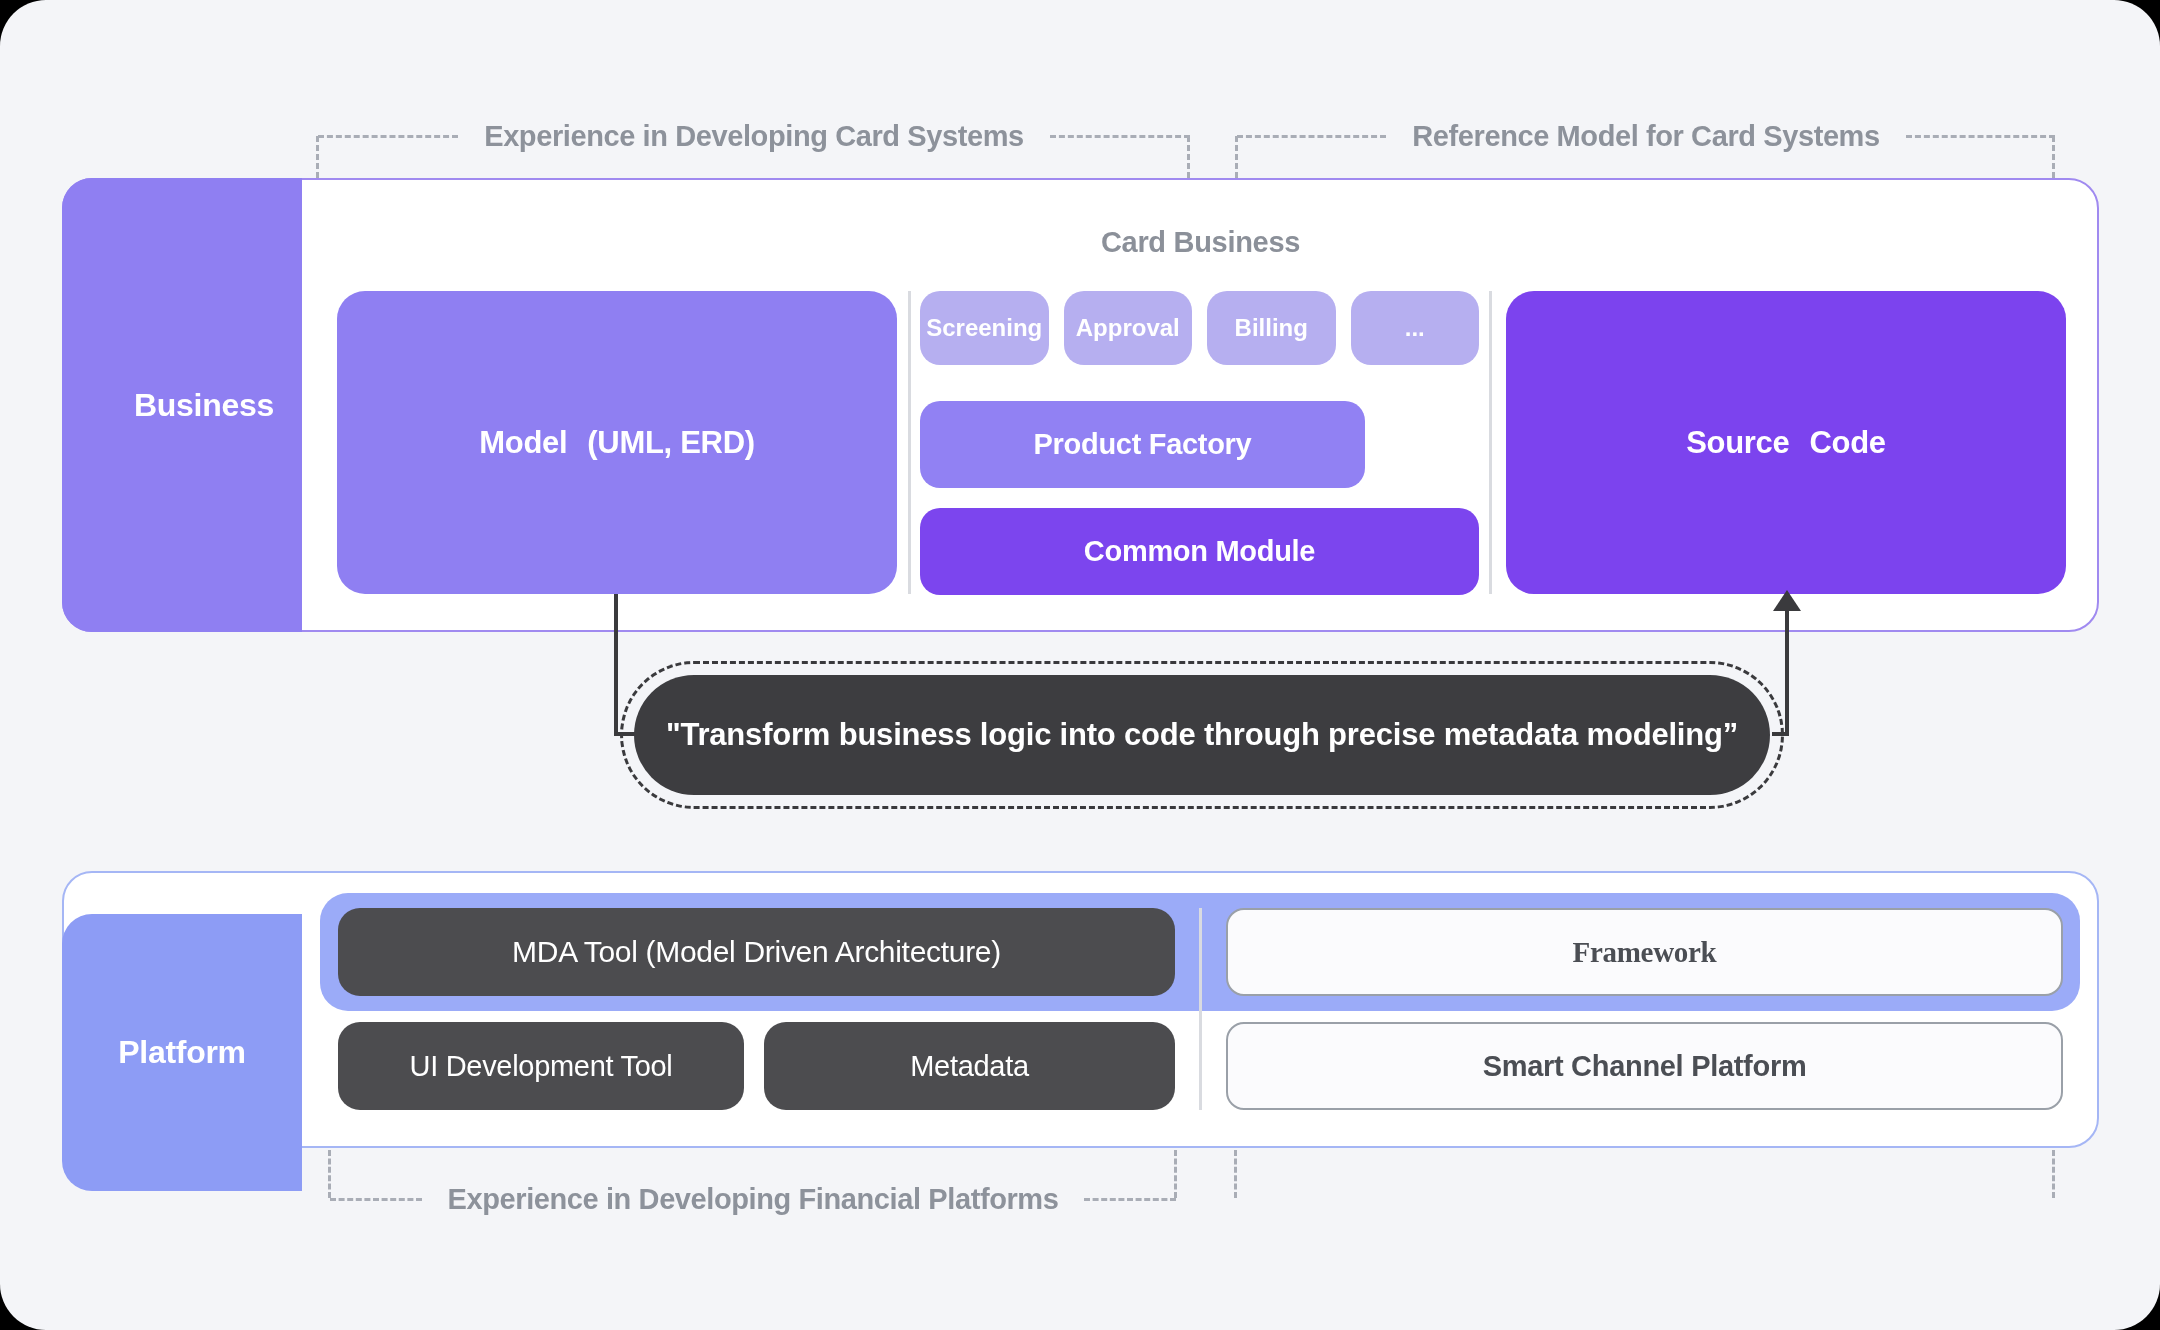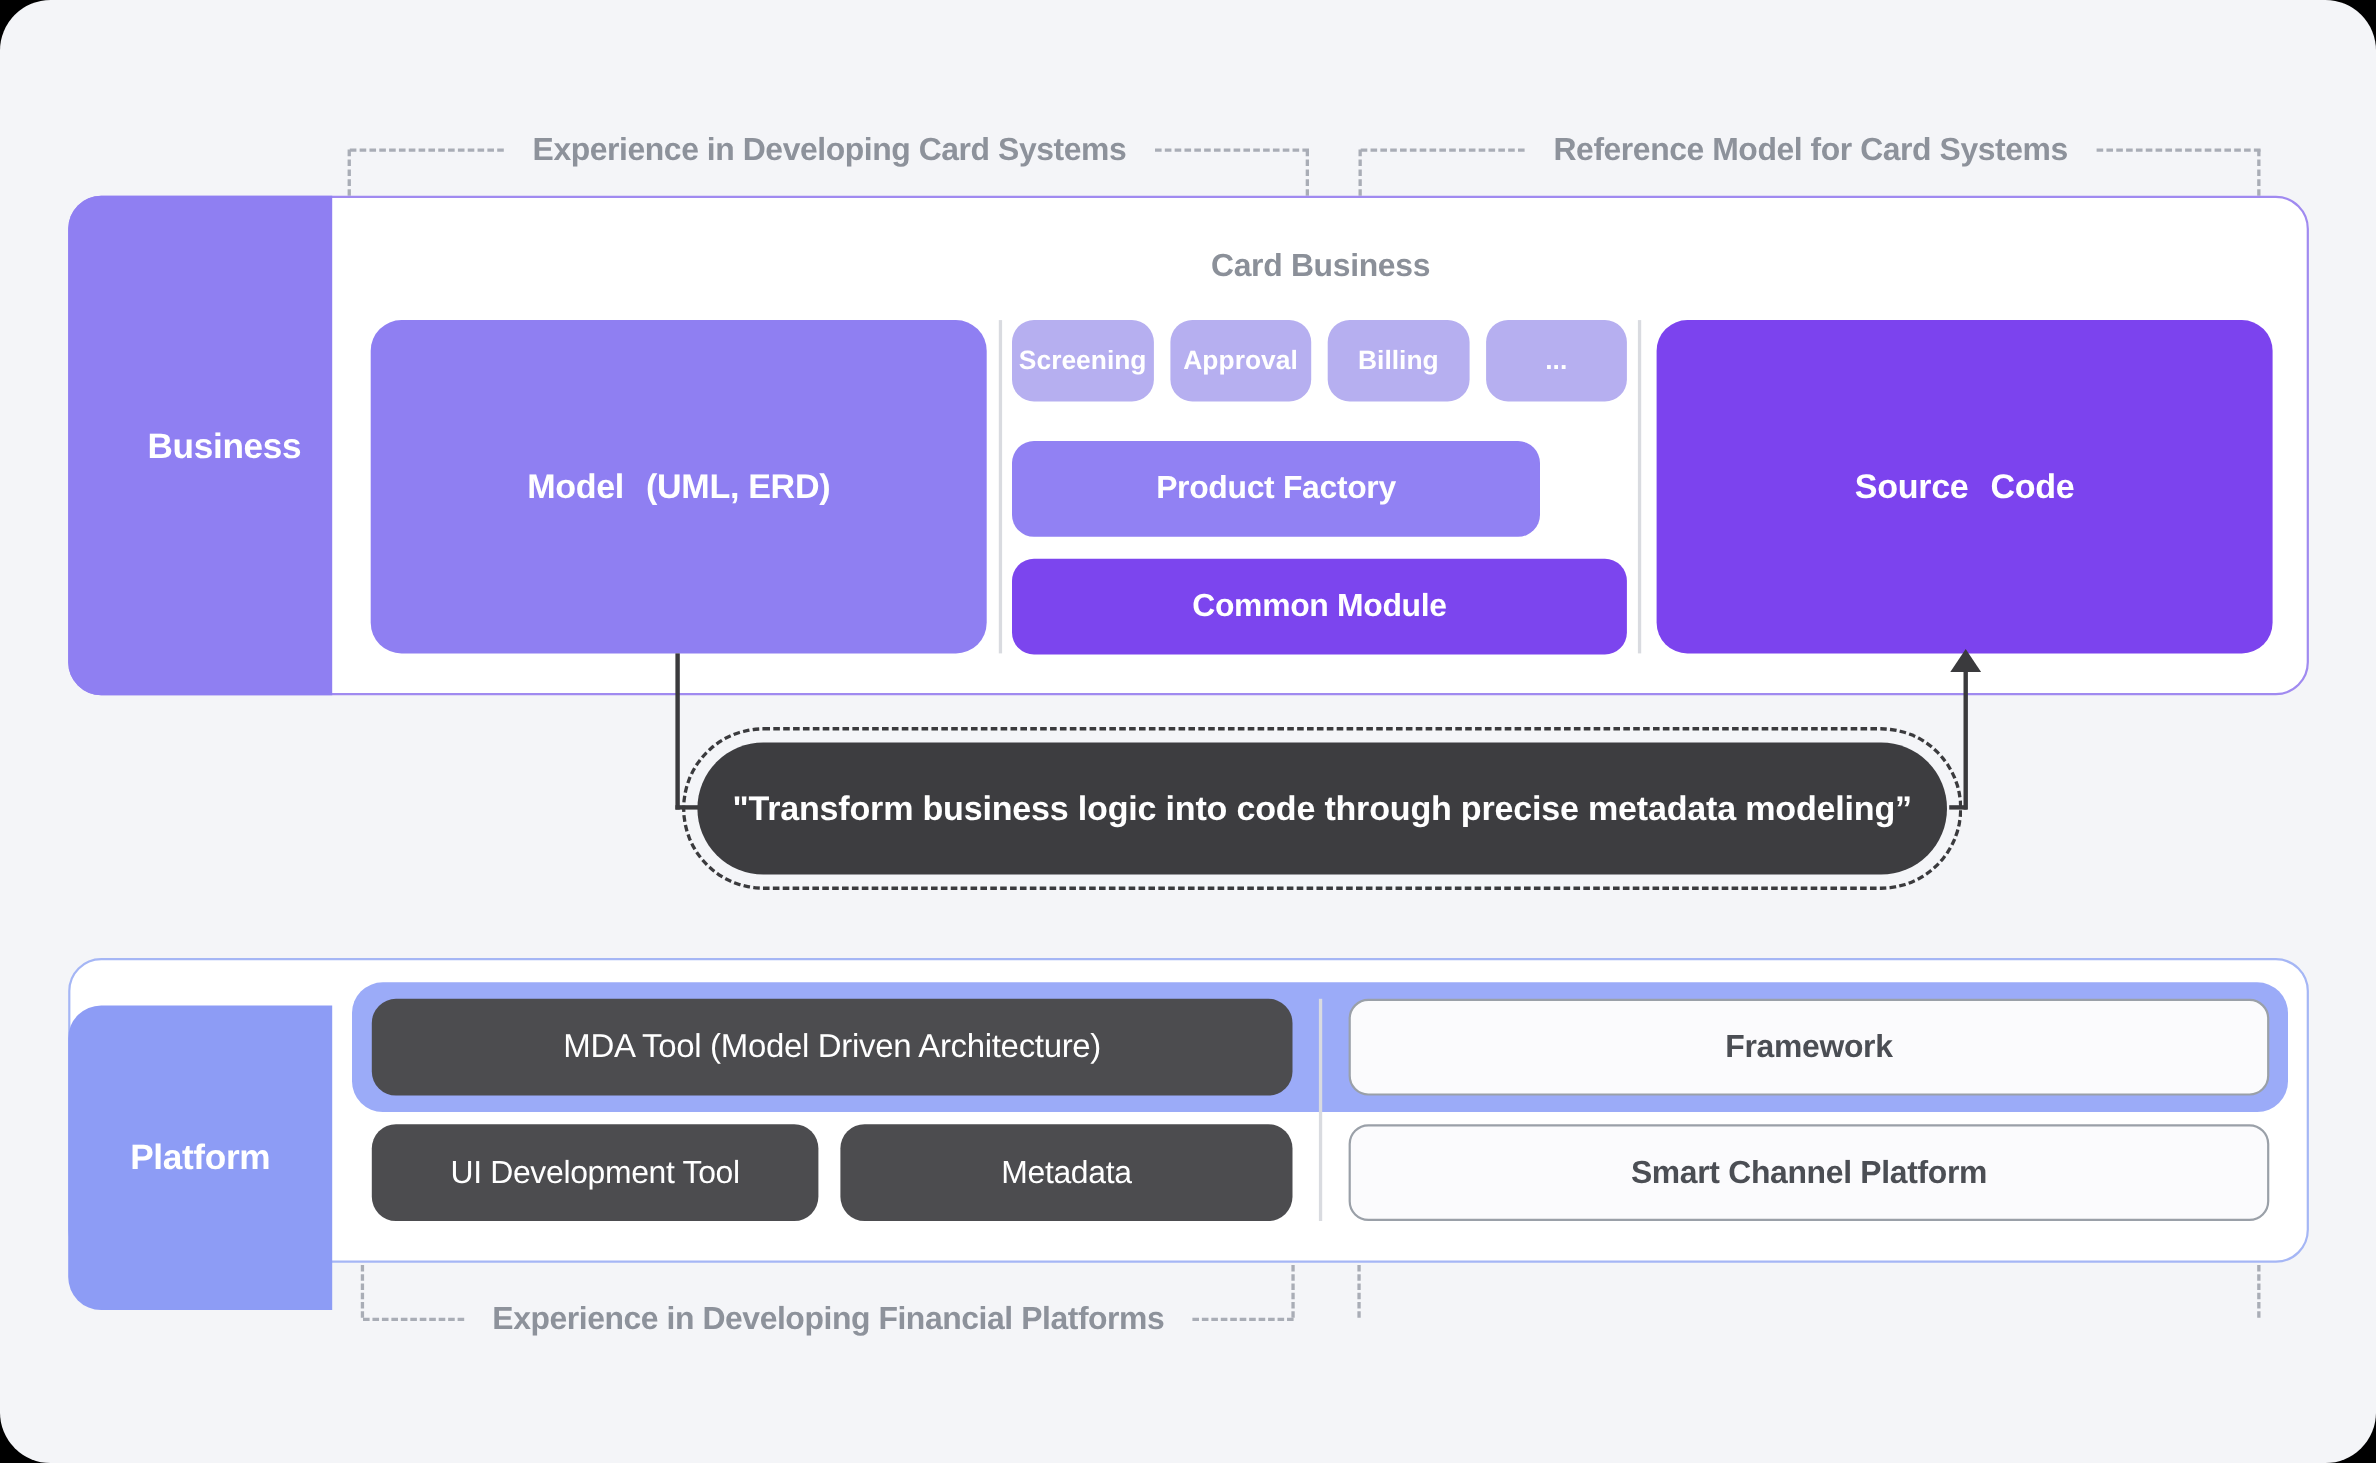--- a/index.html
+++ b/index.html
@@ -117,21 +117,21 @@
 
   <div class="divider" style="left:908px; top:291px; height:303px;"></div>
 
   <div class="chip-row" style="left:920px; top:291px; width:559px; height:74px;">
     <div class="chip">Screening</div>
     <div class="chip">Approval</div>
     <div class="chip">Billing</div>
     <div class="chip">...</div>
   </div>
 
-  <div class="block purple-mid2 fs28" style="left:920px; top:401px; width:480px; height:87px; border-radius:20px;">Product Factory</div>
+  <div class="block purple-mid2 fs28" style="left:920px; top:401px; width:445px; height:87px; border-radius:20px;">Product Factory</div>
 
   <div class="block purple-vivid fs28" style="left:920px; top:508px; width:559px; height:87px; border-radius:20px;">Common Module</div>
 
   <div class="divider" style="left:1489px; top:291px; height:303px;"></div>
 
   <div class="block block-col purple-vivid2 fs31" style="left:1506px; top:291px; width:560px; height:303px; border-radius:28px;">
     <span>Source</span>
     <span>Code</span>
   </div>
 
@@ -146,21 +146,21 @@
   <div class="quote-pill" style="left:634px; top:675px; width:1136px; height:120px;">"Transform business logic into code through precise metadata modeling”</div>
 
   <div class="section-card card-platform-border" style="left:62px; top:871px; width:2037px; height:277px;"></div>
 
   <div class="row-label label-platform" style="left:62px; top:871px; width:240px; height:277px;">Platform</div>
 
   <div class="band" style="left:320px; top:893px; width:1760px; height:118px;"></div>
 
   <div class="dark-block" style="left:338px; top:908px; width:837px; height:88px;">MDA Tool (Model Driven Architecture)</div>
 
-  <div class="light-block" style="left:1226px; top:908px; width:837px; height:88px;">Framework</div>
+  <div class="light-block" style="left:1226px; top:908px; width:837px; height:88px;font-family:Liberation Serif, serif;">Framework</div>
 
   <div class="divider" style="left:1199px; top:908px; height:202px;"></div>
 
   <div class="dark-block fs28" style="left:338px; top:1022px; width:406px; height:88px;">UI Development Tool</div>
 
   <div class="dark-block fs28" style="left:764px; top:1022px; width:411px; height:88px;">Metadata</div>
 
   <div class="light-block" style="left:1226px; top:1022px; width:837px; height:88px;">Smart Channel Platform</div>
 
   <div class="vdash" style="left:328px; top:1150px; height:48px;"></div>

